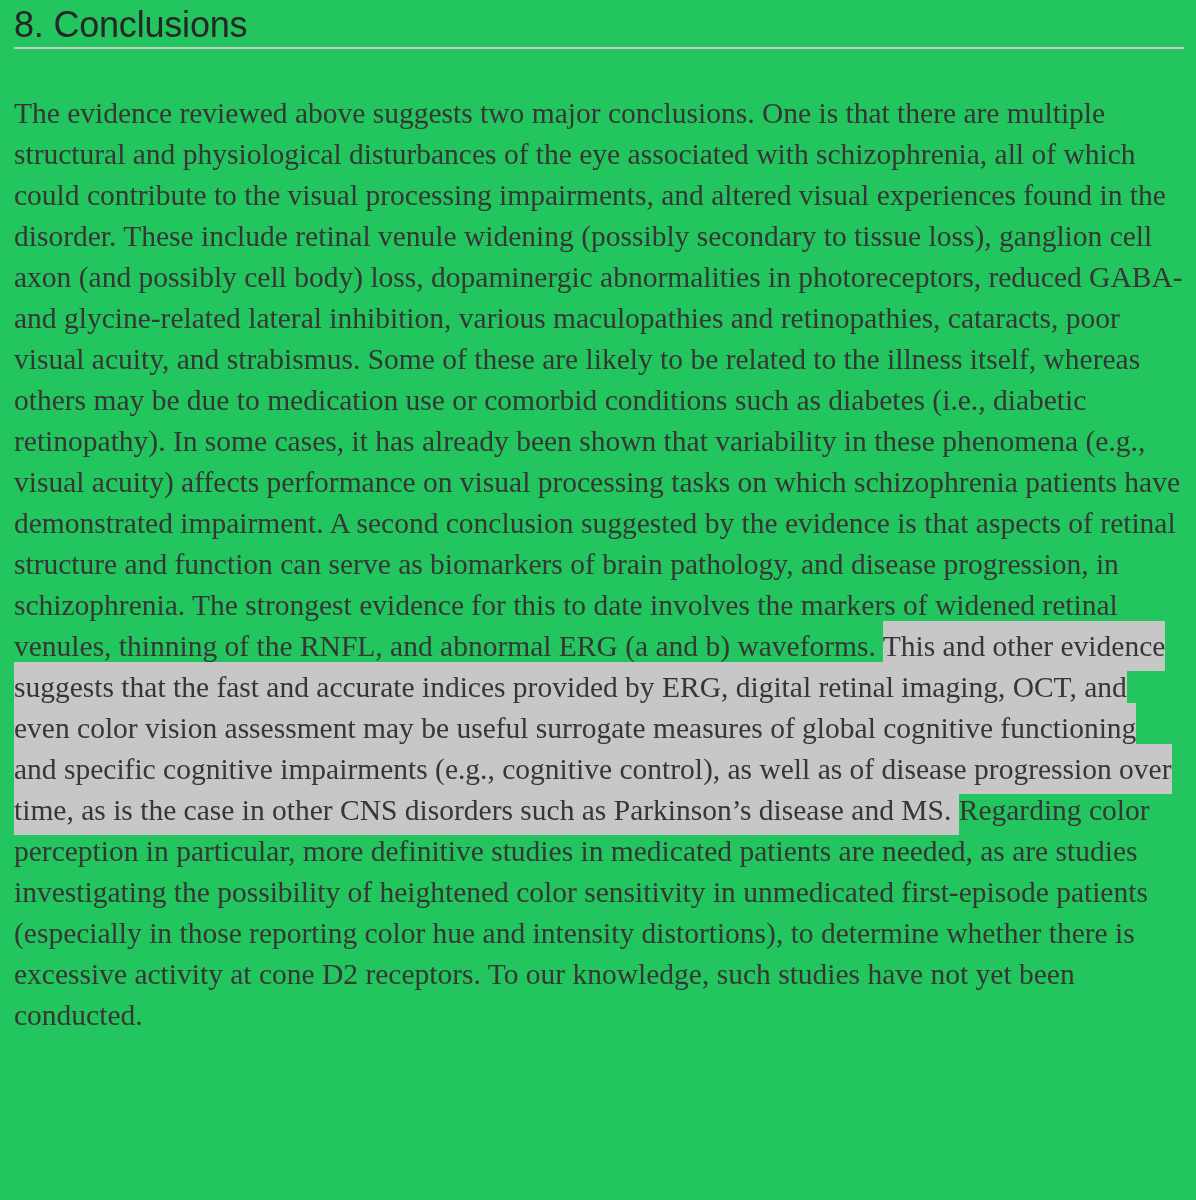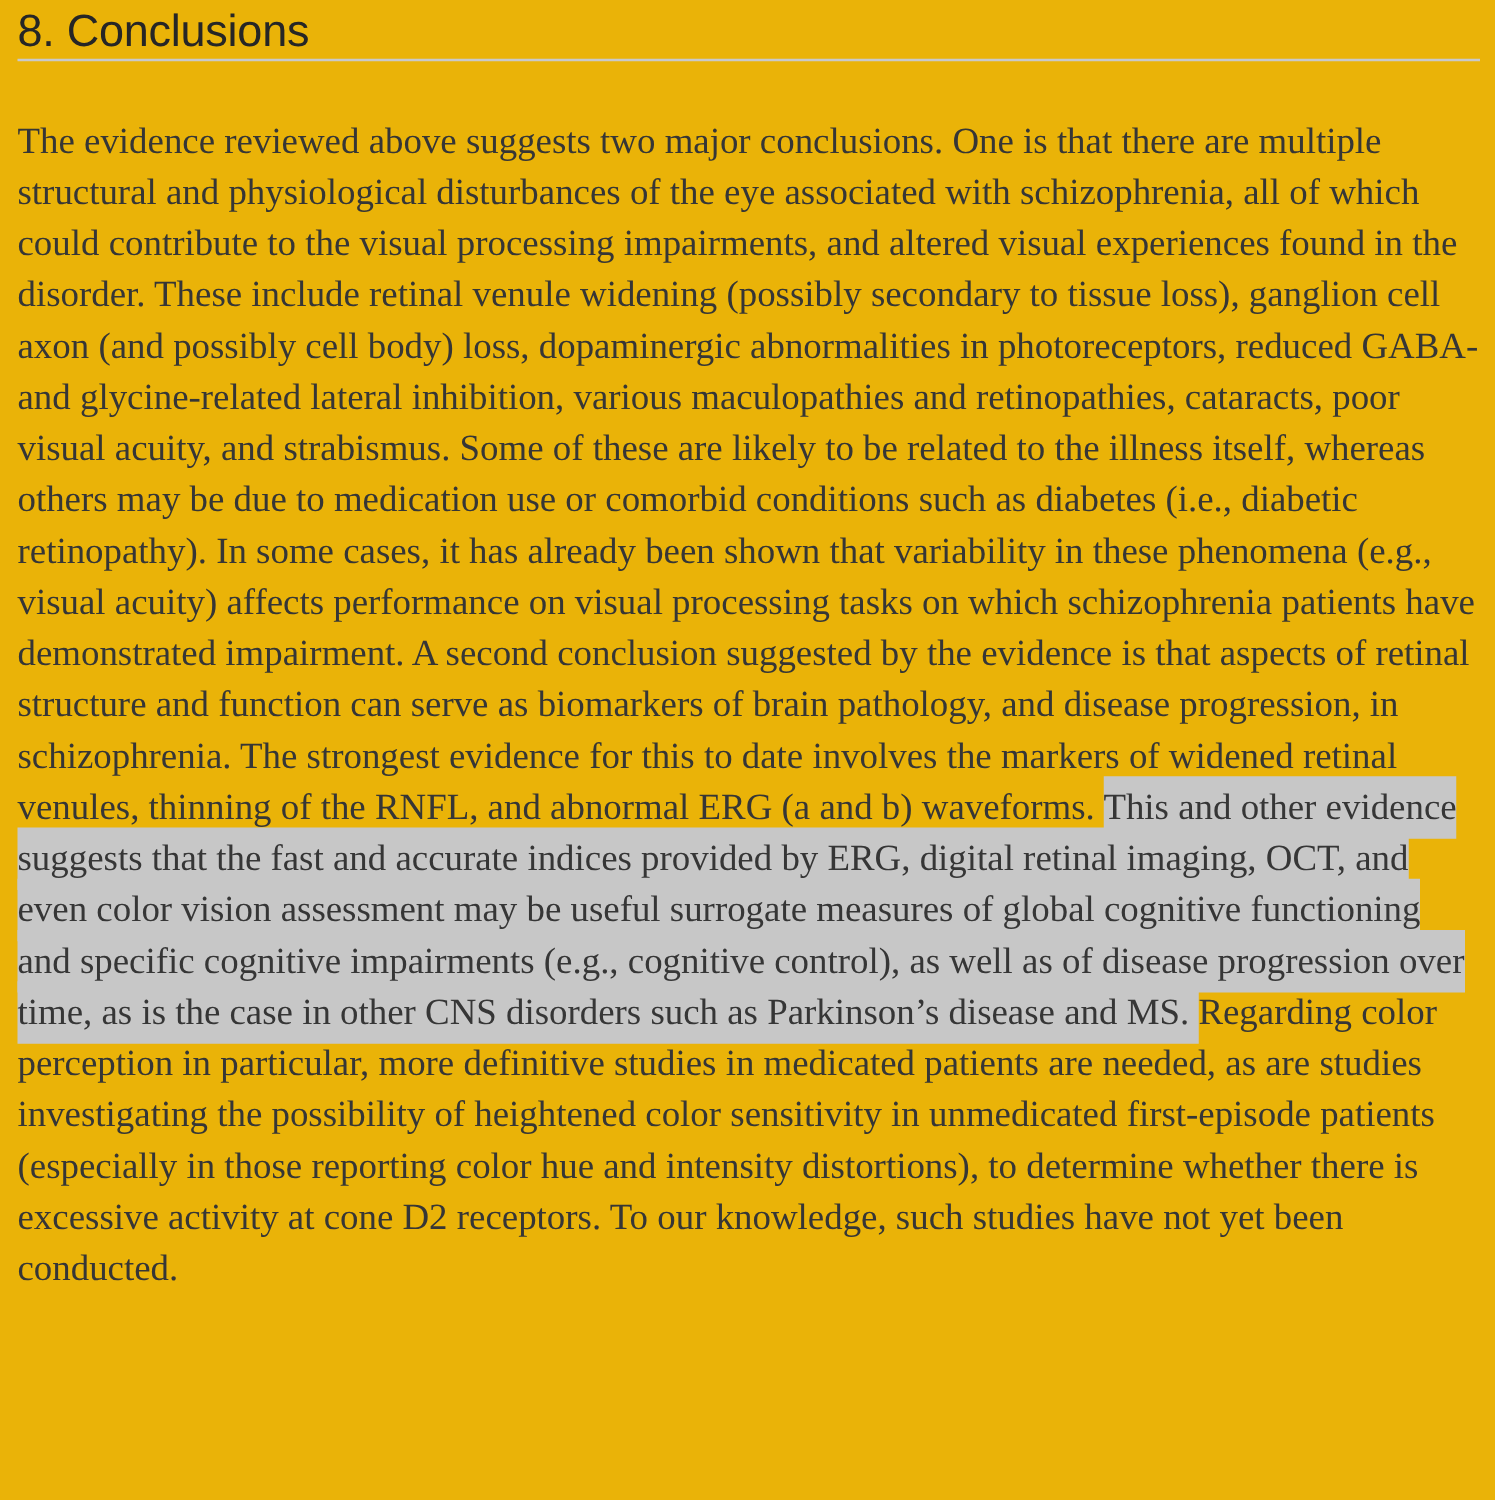--- a/index.html
+++ b/index.html
@@ -11,21 +11,21 @@
     width: 1196px;
     height: 1200px;
     overflow: hidden;
     font-family: "Liberation Serif", serif;
   }
   .page {
     box-sizing: border-box;
     width: 1196px;
     height: 1200px;
     padding: 6px 12px 0 14px;
-    background: #eab308;
+    background: #22c55e;
   }
   .section-heading {
     margin: 0;
     font-family: "Liberation Sans", sans-serif;
     font-weight: 400;
     font-size: 36px;
     line-height: 38px;
     letter-spacing: -0.2px;
     color: var(--heading-color, #262626);
   }

